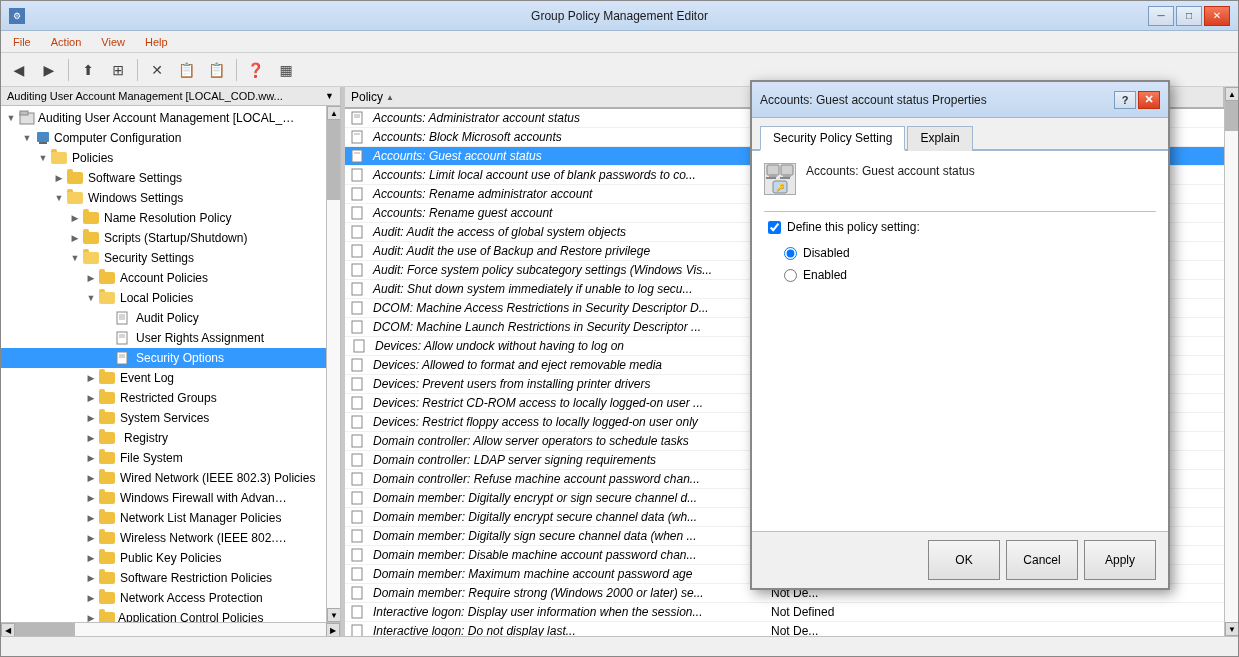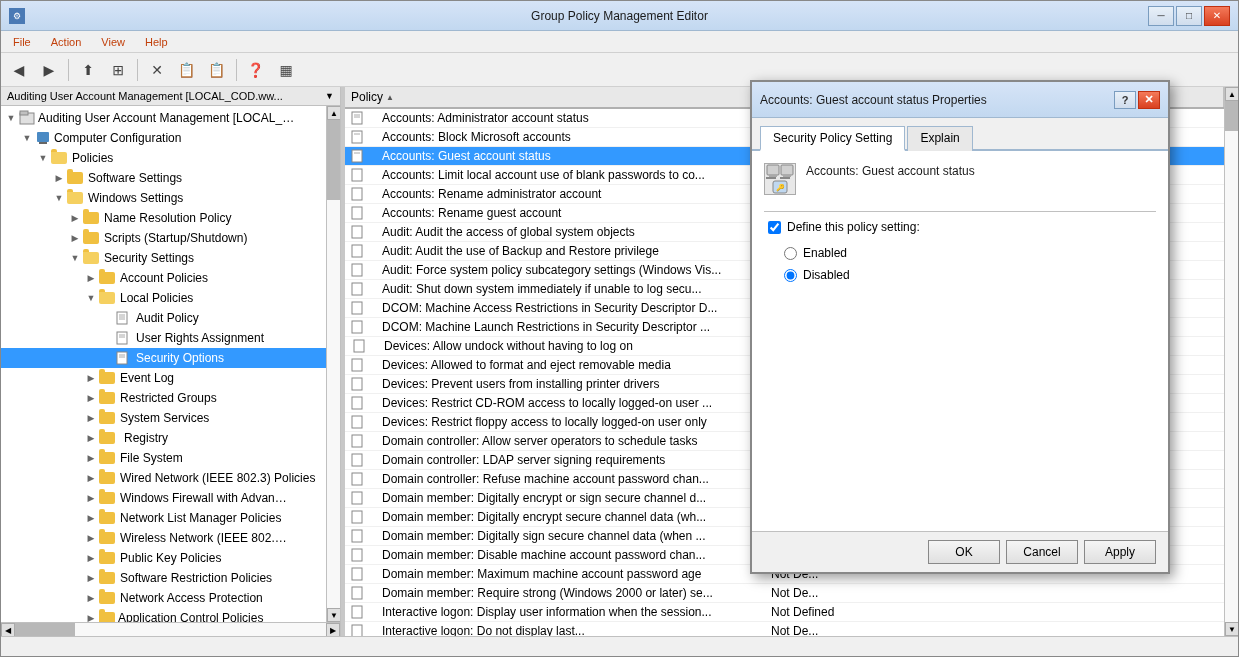--- a/index.html
+++ b/index.html
@@ -293,21 +293,22 @@
       padding: 2px 6px;
       font-size: 12px;
       white-space: nowrap;
       overflow: hidden;
       text-overflow: ellipsis;
     }
 
     .list-cell-icon {
       display: flex;
       align-items: flex-start;
-      gap: 17px;
+      gap: 8px;
+      font-style: italic;
     }
 
     
     .list-body::-webkit-scrollbar {
       width: 12px;
     }
     .list-body::-webkit-scrollbar-track {
       background: #f0f0f0;
     }
     .list-body::-webkit-scrollbar-thumb {
@@ -504,21 +505,21 @@
       display: flex;
       justify-content: flex-end;
       gap: 6px;
       padding: 8px 12px;
       background: #f0f0f0;
       border-top: 1px solid #c0c0c0;
     }
 
     .dialog-btn {
       min-width: 72px;
-      height: 24px;
+      height: 40px;
       border: 1px solid #888;
       background: linear-gradient(to bottom, #f5f5f5, #e0e0e0);
       cursor: pointer;
       font-size: 12px;
       padding: 0 12px;
     }
 
     .scroll-arrow {
       width: 14px;
       height: 14px;
@@ -1250,27 +1251,27 @@
         </div>
 
         <hr class="divider-line">
 
         <div class="checkbox-row">
           <input type="checkbox" class="checkbox-input" checked="" style="">
           <label>Define this policy setting:</label>
         </div>
 
         <div class="radio-row">
+          <input type="radio" name="policy-state" class="radio-input" checked="" style="">
+          <label>Disabled</label>
+        </div>
+
+        <div class="radio-row">
           <input type="radio" name="policy-state" class="radio-input" style="">
           <label>Enabled</label>
-        </div>
-
-        <div class="radio-row">
-          <input type="radio" name="policy-state" class="radio-input" checked="" style="">
-          <label>Disabled</label>
         </div>
 
       </div>
 
     </div>
 
     <div class="modal-footer">
       <button class="dialog-btn">OK</button>
       <button class="dialog-btn">Cancel</button>
       <button class="dialog-btn">Apply</button>

